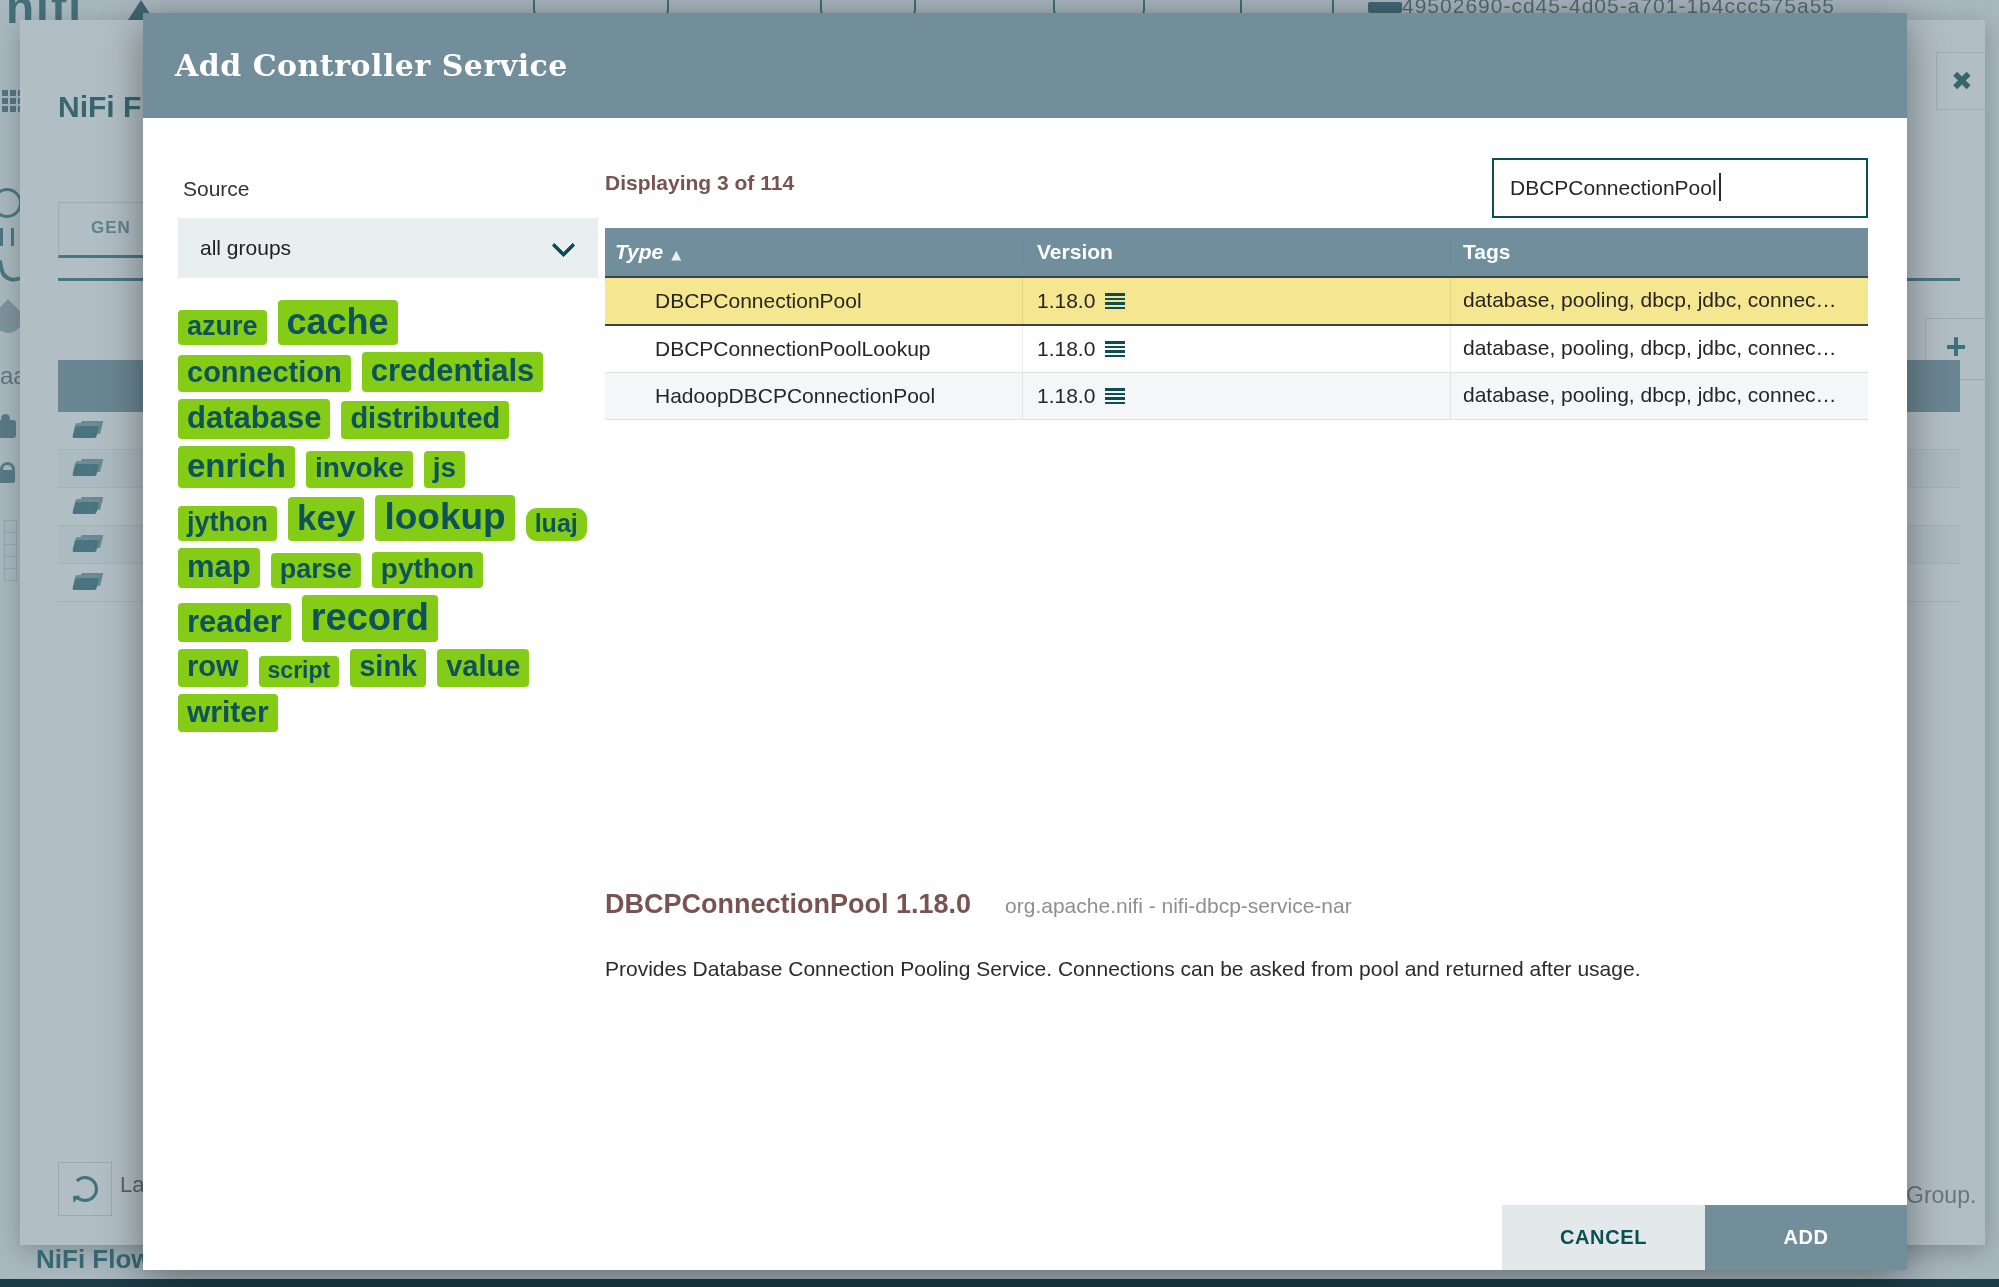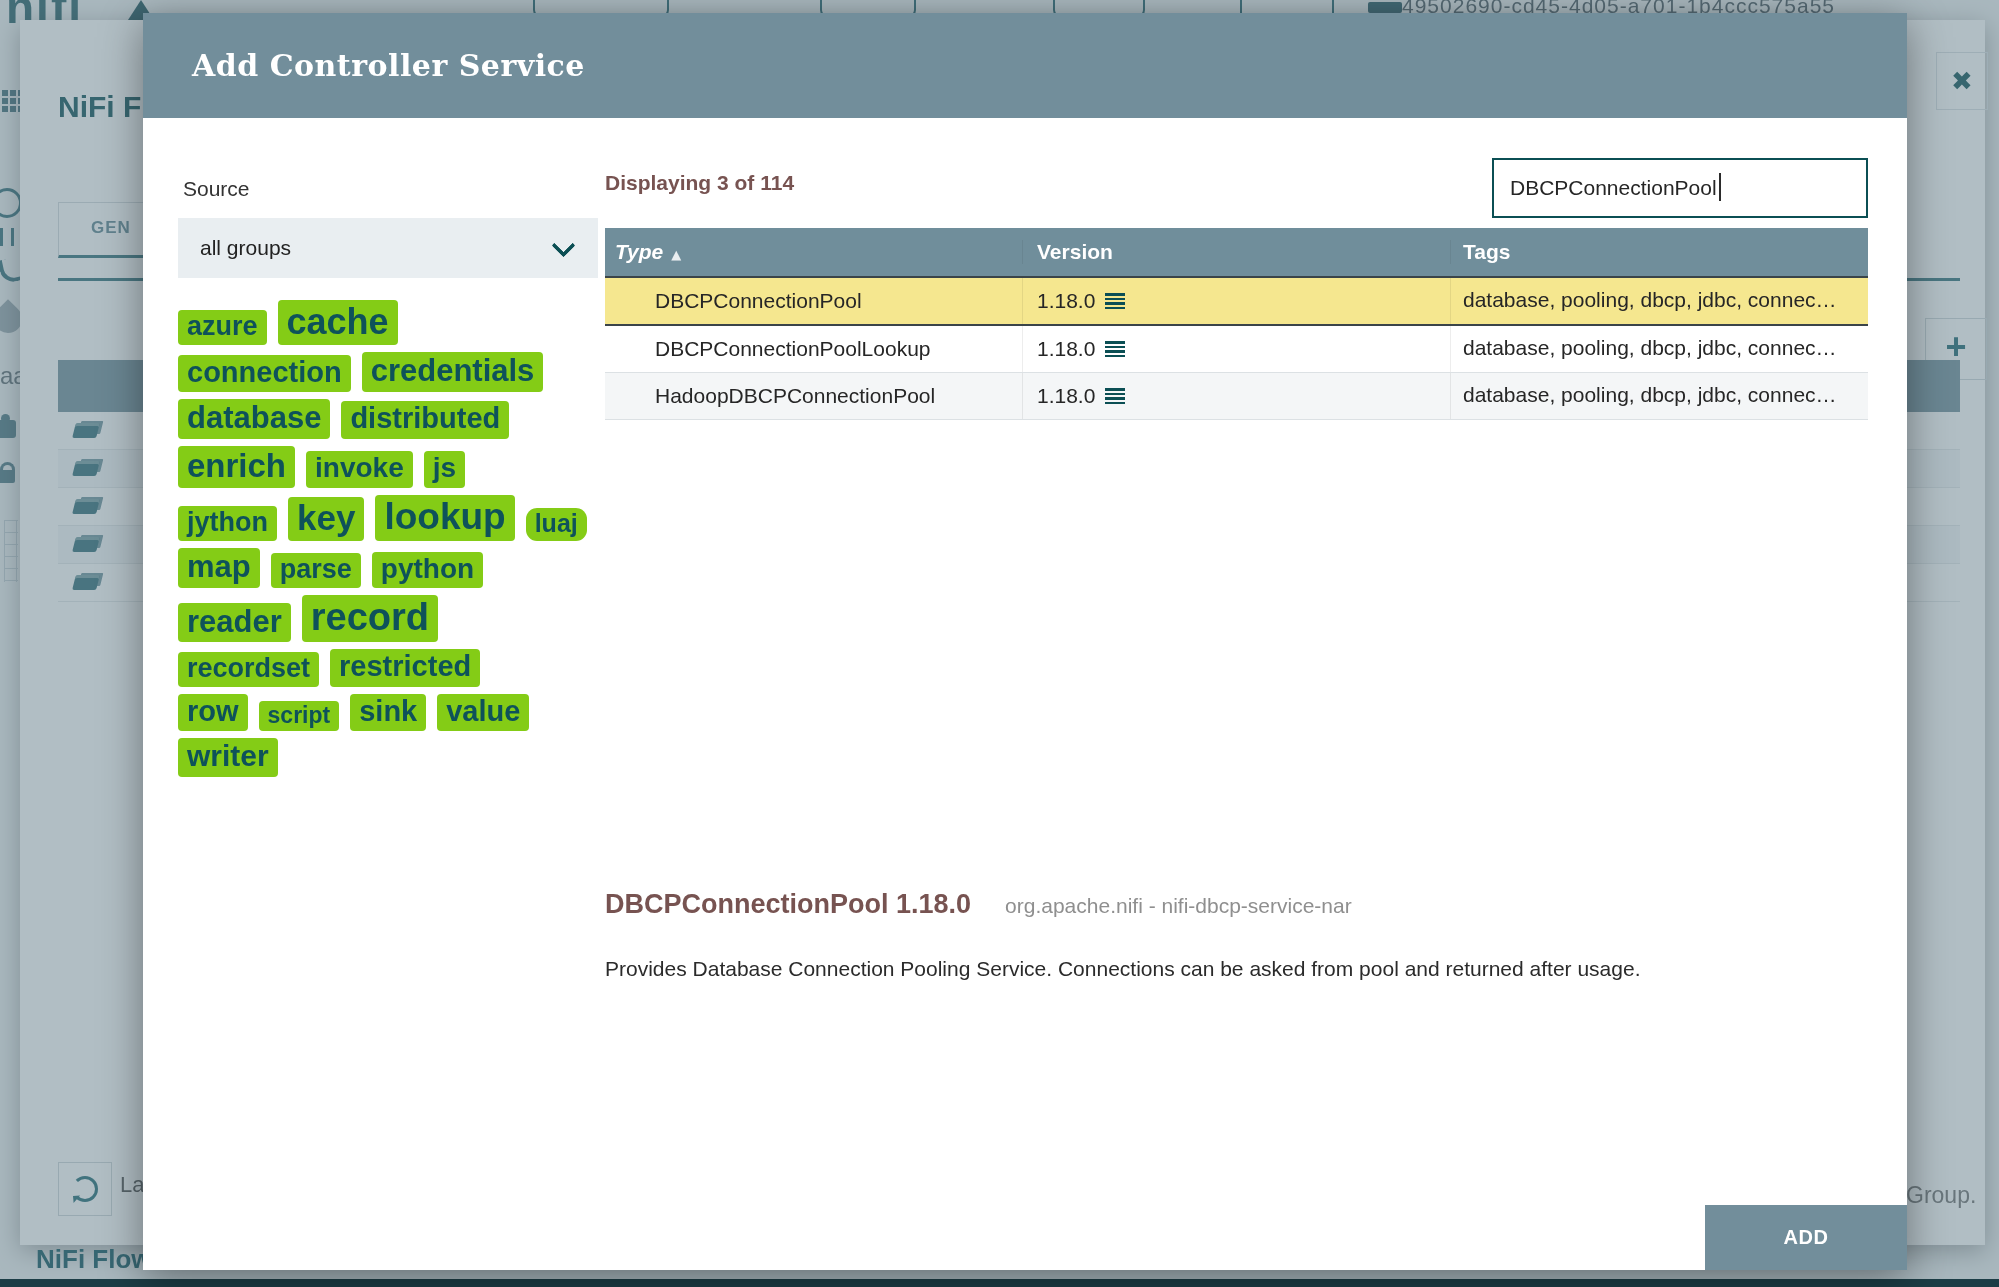--- a/index.html
+++ b/index.html
@@ -43,21 +43,21 @@
   .bd-lock:before{content:"";position:absolute;left:2px;top:-8px;width:9px;height:9px;border:3px solid #4a7682;border-bottom:none;border-radius:8px 8px 0 0;}
   .bd-grid{position:absolute;left:4px;top:520px;width:14px;height:62px;background:repeating-linear-gradient(to bottom,#c3ced4 0 1px,transparent 1px 12px),repeating-linear-gradient(to right,#c3ced4 0 1px,transparent 1px 12px);}
 
   
   .overlay{position:absolute;inset:0;background:rgba(99,126,138,0.5);z-index:5;}
   .bottom-strip{position:absolute;left:0;top:1279px;width:100%;height:8px;background:#1c3d46;z-index:6;}
 
   
   .dialog{position:absolute;left:143px;top:13px;width:1764px;height:1257px;background:#ffffff;z-index:10;box-shadow:0 10px 40px rgba(0,0,0,.4);}
   .dlg-header{position:absolute;left:0;top:0;width:100%;height:105px;background:#728e9b;}
-  .dlg-title{position:absolute;left:49px;top:0;line-height:105px;color:#ffffff;font-family:"DejaVu Serif",serif;font-weight:bold;font-size:30px;letter-spacing:0.5px;}
+  .dlg-title{position:absolute;left:32px;top:0;line-height:105px;color:#ffffff;font-family:"DejaVu Serif",serif;font-weight:bold;font-size:30px;letter-spacing:0.5px;}
 
   .src-label{position:absolute;left:40px;top:164px;font-size:21px;color:#333333;}
   .src-dropdown{position:absolute;left:35px;top:205px;width:420px;height:60px;background:#e9eef1;cursor:pointer;}
   .src-value{position:absolute;left:22px;top:0;line-height:60px;font-size:21px;color:#222222;}
   .chevron-down{position:absolute;right:26px;top:19px;width:13px;height:13px;border-right:4px solid #0b4f54;border-bottom:4px solid #0b4f54;border-radius:2px;transform:rotate(45deg);}
 
   .tag-cloud{position:absolute;left:35px;top:287px;width:450px;}
   .tag-line{display:flex;gap:11px;margin-bottom:7px;align-items:flex-end;}
   .tag-chip{display:inline-block;background:#84cc16;color:#0e525a;font-weight:bold;padding:1px 9px 3px;border-radius:4px;line-height:1.15;cursor:pointer;}
 
@@ -193,24 +193,20 @@
         <div class="tag-line">
           <span class="tag-chip" style="font-size: 31px;">map</span>
           <span class="tag-chip" style="font-size: 27px;">parse</span>
           <span class="tag-chip" style="font-size: 28px;">python</span>
         </div>
         <div class="tag-line">
           <span class="tag-chip" style="font-size: 31px;">reader</span>
           <span class="tag-chip" style="font-size: 38px;">record</span>
         </div>
         <div class="tag-line">
-          <span class="tag-chip" style="font-size: 27px;">recordset</span>
-          <span class="tag-chip" style="font-size: 29px;">restricted</span>
-        </div>
-        <div class="tag-line">
           <span class="tag-chip" style="font-size: 29px;">row</span>
           <span class="tag-chip" style="font-size: 23px;">script</span>
           <span class="tag-chip" style="font-size: 29px;">sink</span>
           <span class="tag-chip" style="font-size: 29px; text-align: center;">value</span>
         </div>
         <div class="tag-line">
           <span class="tag-chip" style="font-size: 30px;">writer</span>
         </div>
       </div>
 
@@ -253,15 +249,16 @@
   </div>
         </div>
     </div>
 
     <div class="detail-line">
       <span class="detail-title">DBCPConnectionPool 1.18.0</span>
       <span class="detail-bundle">org.apache.nifi - nifi-dbcp-service-nar</span>
     </div>
     <div class="detail-desc">Provides Database Connection Pooling Service. Connections can be asked from pool and returned after usage.</div>
 
+    <button class="btn btn-cancel">CANCEL</button>
     <button class="btn btn-add">ADD</button>
   </section>
 </div>
 
 </body></html>

